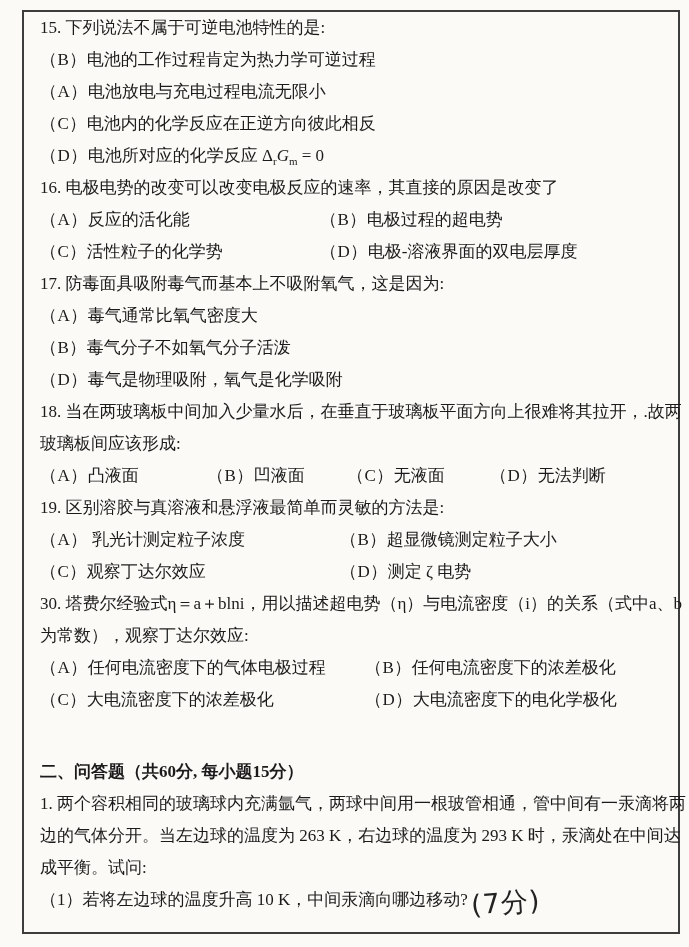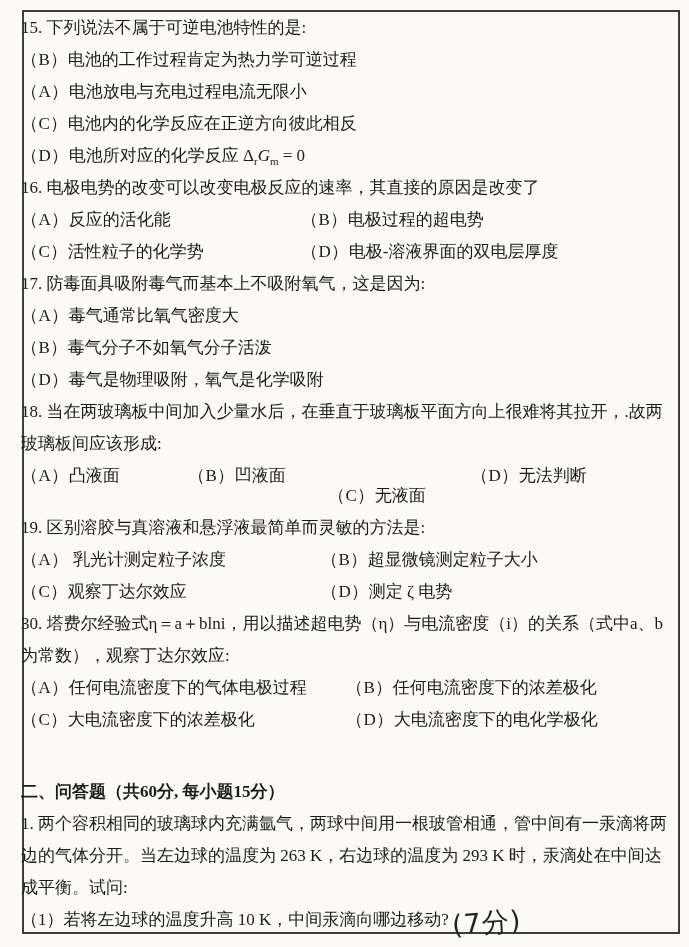--- a/index.html
+++ b/index.html
@@ -18,34 +18,34 @@
   .sheet-border {
     position: absolute;
     left: 22px; top: 10px;
     width: 658px; height: 924px;
     border: 2px solid #3d3d3d;
     box-sizing: border-box;
     pointer-events: none;
   }
   .content {
     position: absolute;
-    left: 21px; top: 12px;
+    left: 40px; top: 12px;
     width: 648px;
     font-size: 17px;
     line-height: 32px;
   }
   .line { white-space: nowrap; }
   .opt-label { letter-spacing: 0.5px; }
   .col { display: inline-block; vertical-align: top; }
   .w280 { width: 280px; }
   .w300 { width: 300px; }
   .w325 { width: 325px; }
   .w167 { width: 167px; }
   .w140 { width: 140px; }
-  .w143 { width: 143px; margin-top: 20px; }
+  .w143 { width: 143px; }
   .spacer { height: 40px; }
   .heading { font-weight: bold; }
   .formula sub {
     font-size: 11px;
     line-height: 0;
   }
   .formula .it { font-style: italic; }
   .handwritten {
     display: inline-block;
     font-size: 27px;

